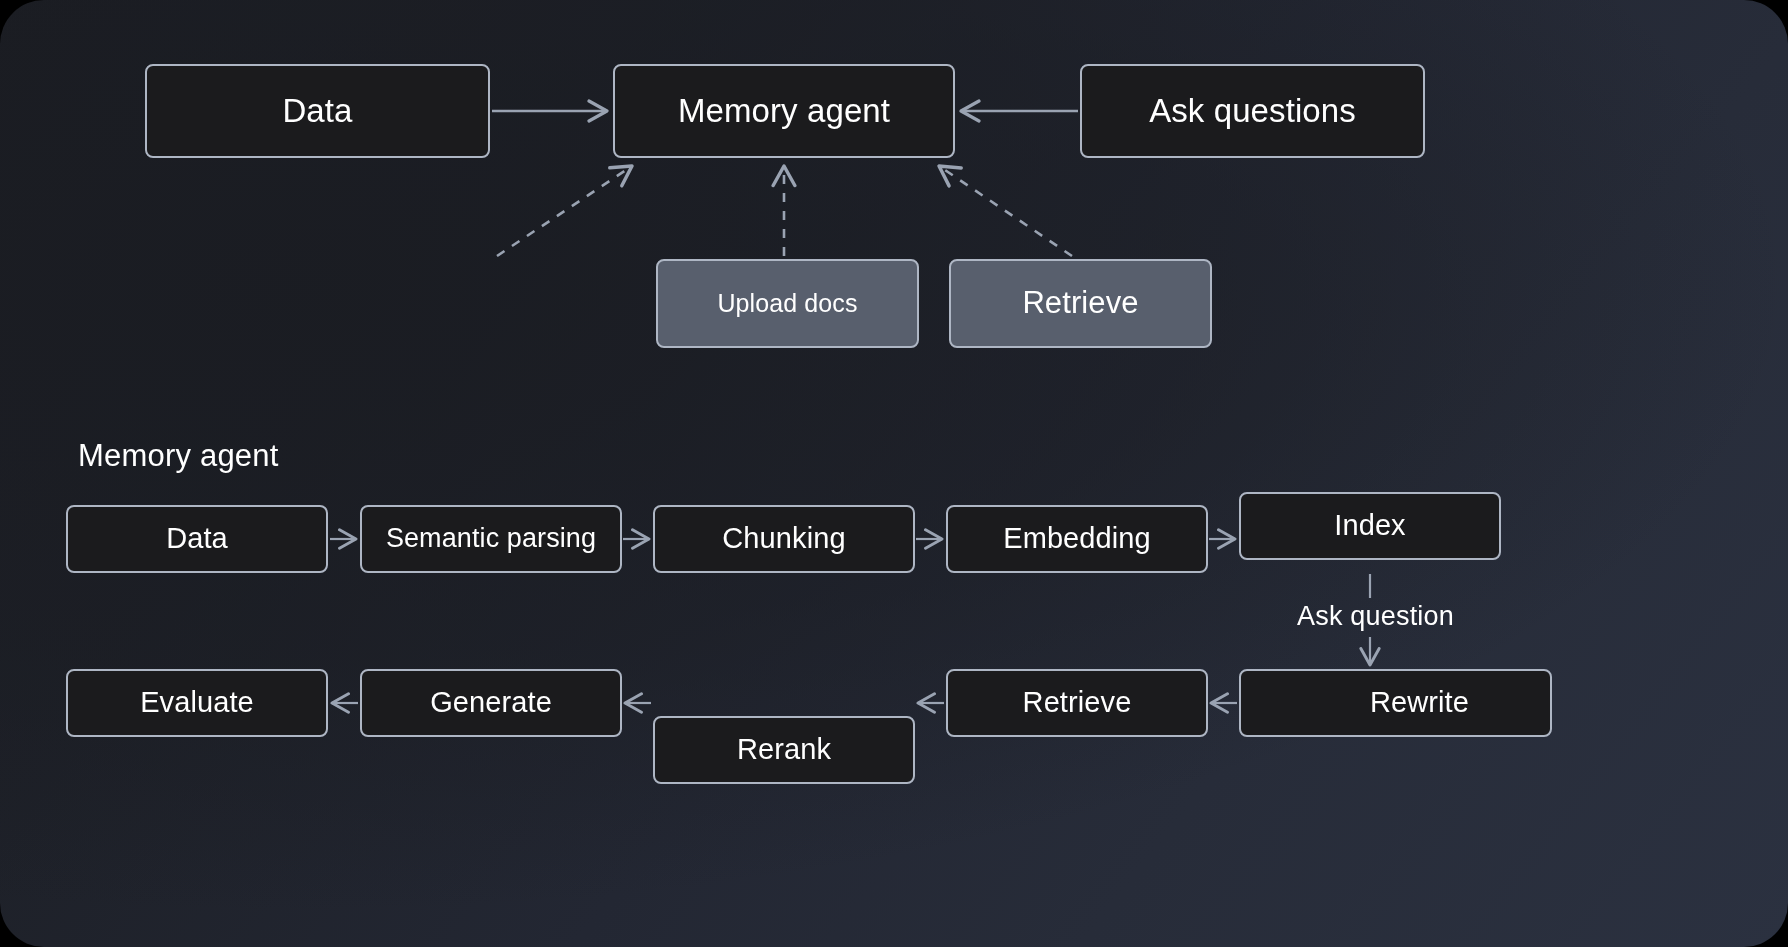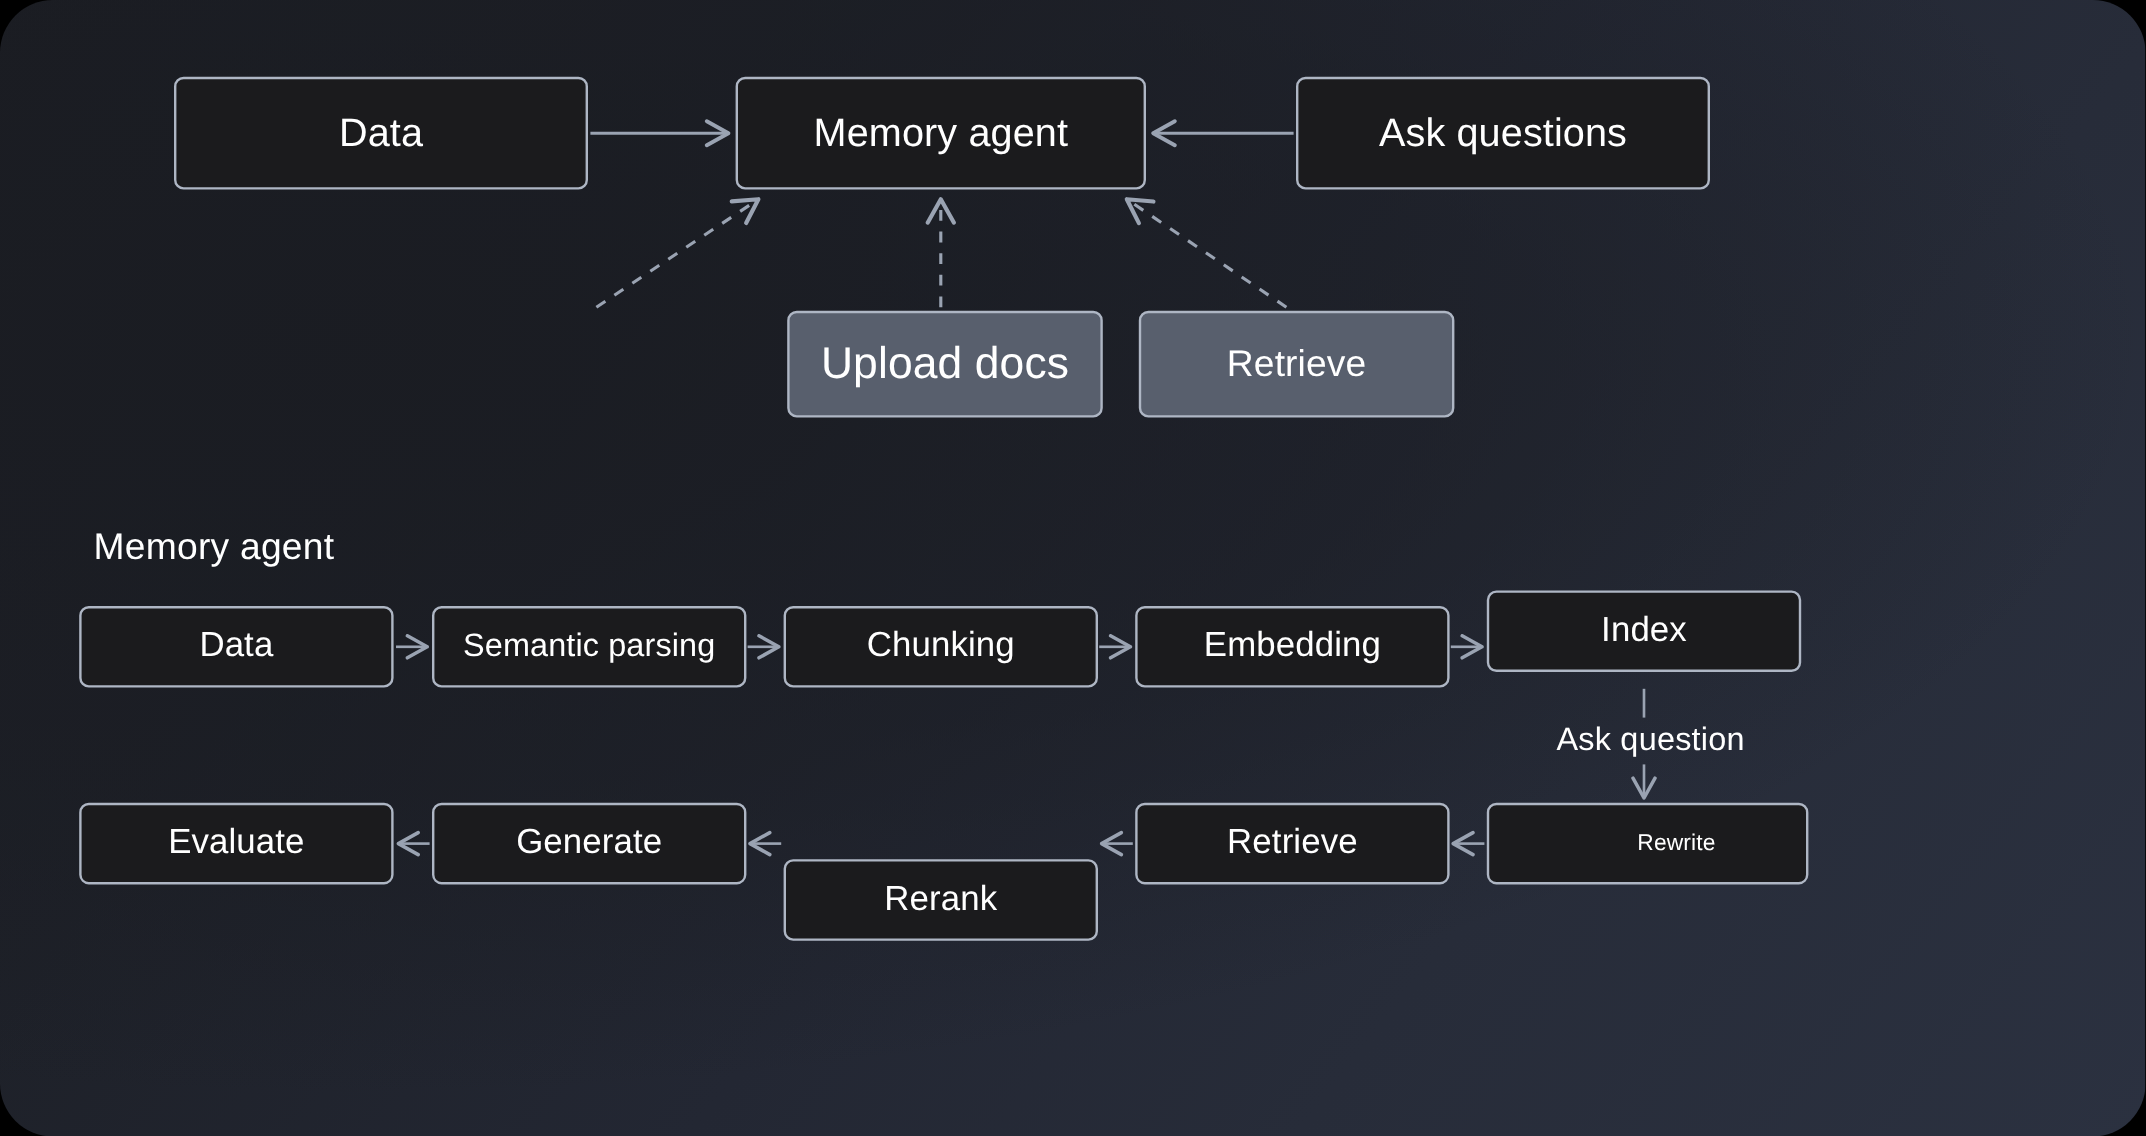--- a/index.html
+++ b/index.html
@@ -117,21 +117,21 @@
 
   <div class="node dark" style="left:613px; top:64px; width:342px; height:94px; font-size:33px;">
     <span class="node-label">Memory agent</span>
   </div>
 
   <div class="node dark" style="left:1080px; top:64px; width:345px; height:94px; font-size:33px;">
     <span class="node-label">Ask questions</span>
   </div>
 
 
-  <div class="node light" style="left:656px; top:259px; width:263px; height:89px; font-size:37px;">
+  <div class="node light" style="left:656px; top:259px; width:263px; height:89px; font-size:25px;">
     <span class="node-label">Upload docs</span>
   </div>
 
   <div class="node light" style="left:949px; top:259px; width:263px; height:89px; font-size:31px;">
     <span class="node-label">Retrieve</span>
   </div>
 
   <div class="free-text section-title" style="left:78px; top:438px;">Memory agent</div>
 
   <div class="node dark" style="left:66px; top:505px; width:262px; height:68px; font-size:29px;">
@@ -157,17 +157,17 @@
   </div>
   <div class="node dark" style="left:360px; top:669px; width:262px; height:68px; font-size:29px;">
     <span class="node-label">Generate</span>
   </div>
   <div class="node dark" style="left:653px; top:669px; width:262px; height:68px; font-size:29px;margin-top:47px;">
     <span class="node-label">Rerank</span>
   </div>
   <div class="node dark" style="left:946px; top:669px; width:262px; height:68px; font-size:29px;">
     <span class="node-label">Retrieve</span>
   </div>
-  <div class="node dark" style="left:1239px; top:669px; width:268px; height:68px; font-size:19px;padding-left:48px;">
+  <div class="node dark" style="left:1239px; top:669px; width:313px; height:68px; font-size:29px;padding-left:48px;">
     <span class="node-label">Rewrite</span>
   </div>
 
 </div>
 
 </body></html>

